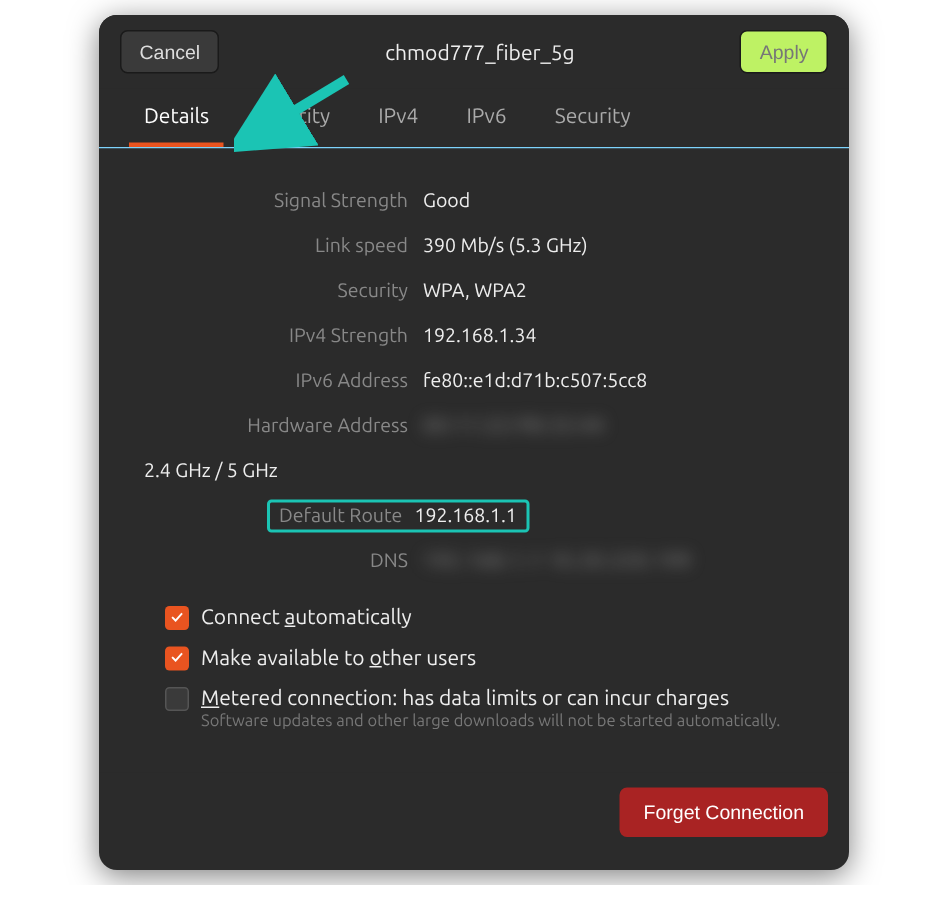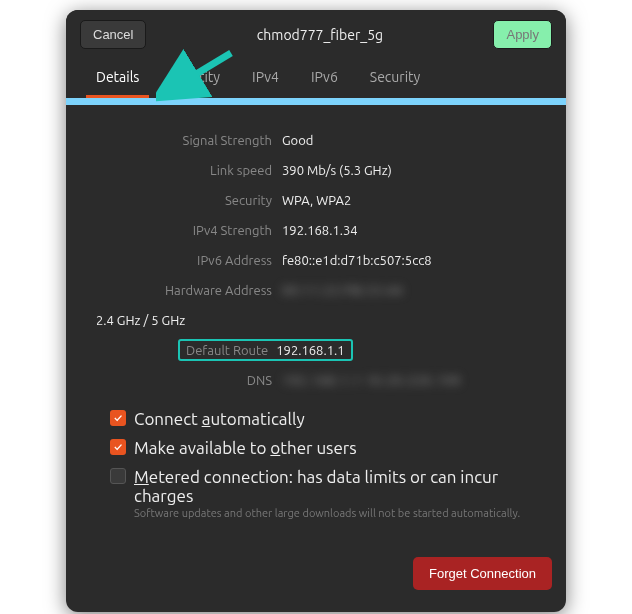--- a/index.html
+++ b/index.html
@@ -34,33 +34,33 @@
     .btn {
       background: #3a3a3a;
       border: 1px solid #1a1a1a;
       color: #ddd;
       padding: 6px 12px;
       border-radius: 5px;
       font-size: 13px;
       cursor: pointer;
     }
     .btn.apply {
-      background: #86efac;
+      background: #bef264;
       color: #777;
     }
     .title {
       color: #eee;
       font-weight: normal;
       font-size: 14px;
     }
     .tabs {
       display: flex;
       padding: 0 20px;
       background: #2b2b2b;
-      border-bottom: 7px solid #7dd3fc;
+      border-bottom: 1px solid #7dd3fc;
       gap: 12px;
     }
     .tab {
       padding: 10px 10px 10px;
       color: #aaa;
       cursor: pointer;
       border-bottom: 3px solid transparent;
       font-size: 14px;
     }
     .tab.active {
@@ -134,21 +134,21 @@
       border: 1px solid #555;
     }
     .checkbox.checked::after {
       content: "✓";
       color: #fff;
       font-size: 11px;
       font-weight: bold;
     }
     .check-label {
       color: #eee;
-      font-size: 17px;
+      font-size: 14px;
     }
     .check-underline {
       text-decoration: underline;
     }
     .check-sublabel {
       color: #777;
       font-size: 11px;
       margin-top: 2px;
     }
     .footer {

